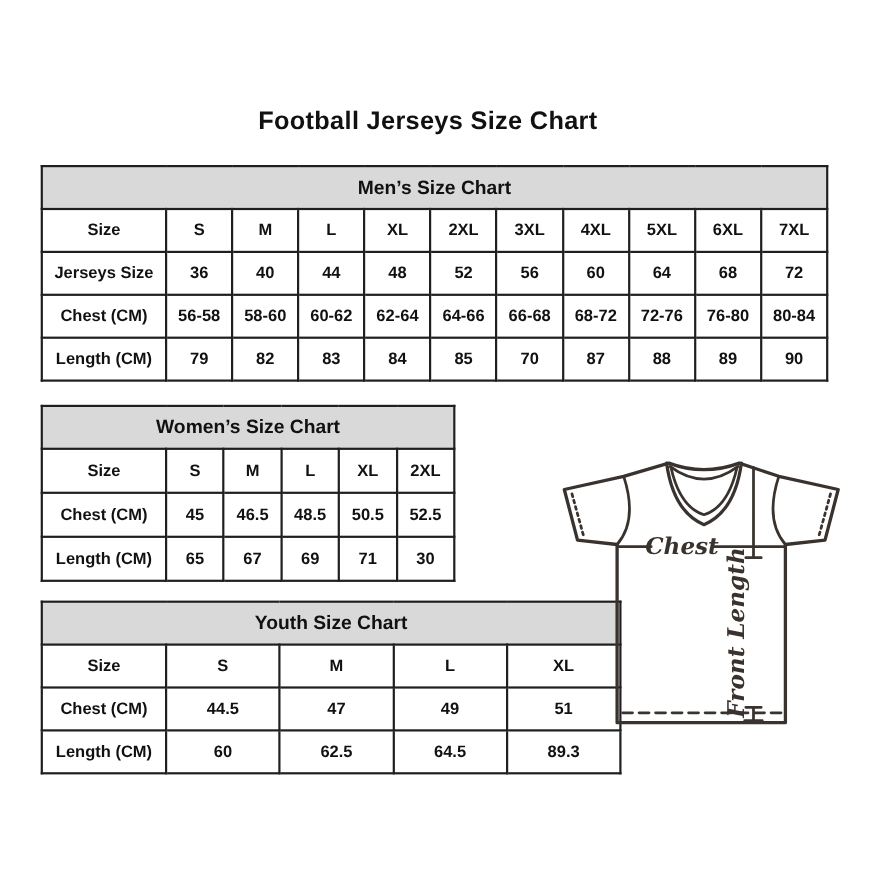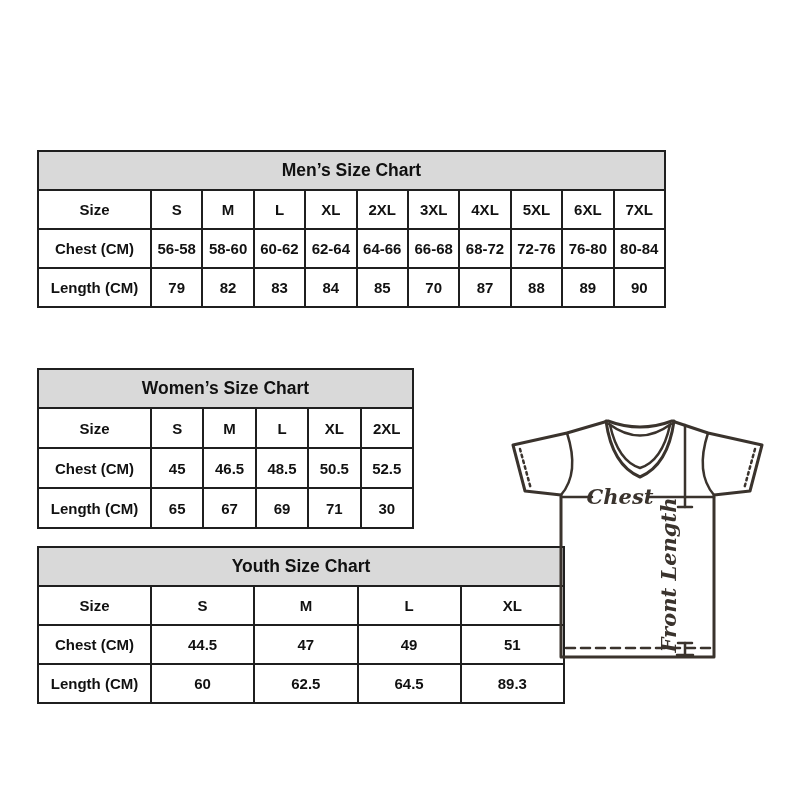--- a/index.html
+++ b/index.html
@@ -42,21 +42,21 @@
     color: #111111;
     font-size: 15px;
     overflow: hidden;
     white-space: nowrap;
   }
   table.size-table th.section-header {
     background: #d9d9d9;
     font-size: 17.5px;
     height: 37px;
   }
-  #men-table { left: 37px; top: 150px; width: 629px; }
+  #men-table { left: 37px; top: 150px; width: 716px; }
   #men-table td { height: 37px; }
   #women-table { left: 37px; top: 368px; width: 377px; }
   #women-table td { height: 38px; }
   #youth-table { left: 37px; top: 546px; width: 528px; }
   #youth-table td { height: 37px; }
   #jersey-diagram {
     position: absolute;
     left: 500px;
     top: 405px;
     width: 275px;
@@ -68,20 +68,21 @@
     font-weight: bold;
     font-size: 21px;
     fill: #3a332d;
   }
 </style>
 </head>
 <body>
 
 <div id="canvas">
 
+  <div class="page-title">Football Jerseys Size Chart</div>
 
   <table id="men-table" class="size-table">
     <colgroup>
         <col style="width: 113px;">
         <col>
         <col>
         <col>
         <col>
         <col>
         <col>
@@ -103,20 +104,33 @@
           <td>L</td>
           <td>XL</td>
           <td>2XL</td>
           <td>3XL</td>
           <td>4XL</td>
           <td>5XL</td>
           <td>6XL</td>
           <td>7XL</td>
         </tr>
         <tr>
+          <td>Jerseys Size</td>
+          <td>36</td>
+          <td>40</td>
+          <td>44</td>
+          <td>48</td>
+          <td>52</td>
+          <td>56</td>
+          <td>60</td>
+          <td>64</td>
+          <td>68</td>
+          <td>72</td>
+        </tr>
+        <tr>
           <td>Chest (CM)</td>
           <td>56-58</td>
           <td>58-60</td>
           <td>60-62</td>
           <td>62-64</td>
           <td>64-66</td>
           <td>66-68</td>
           <td>68-72</td>
           <td>72-76</td>
           <td>76-80</td>

